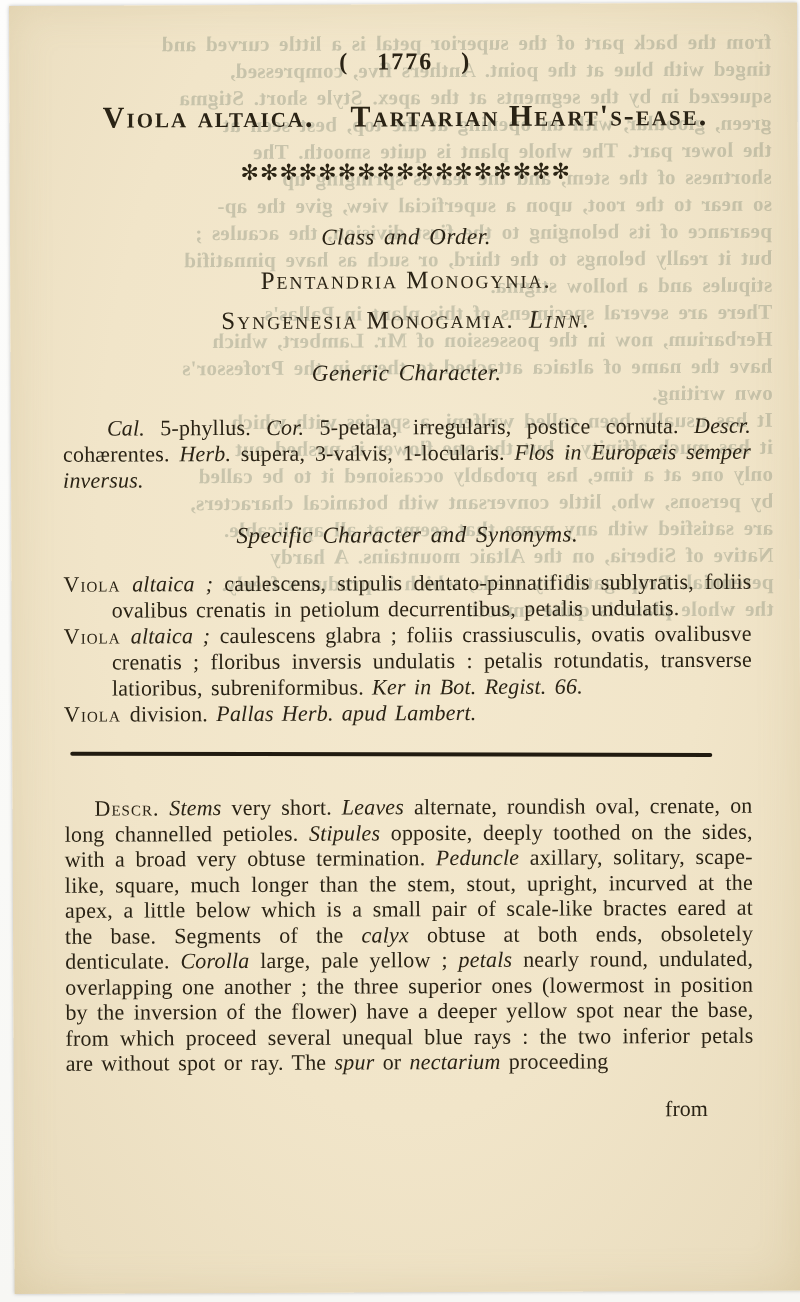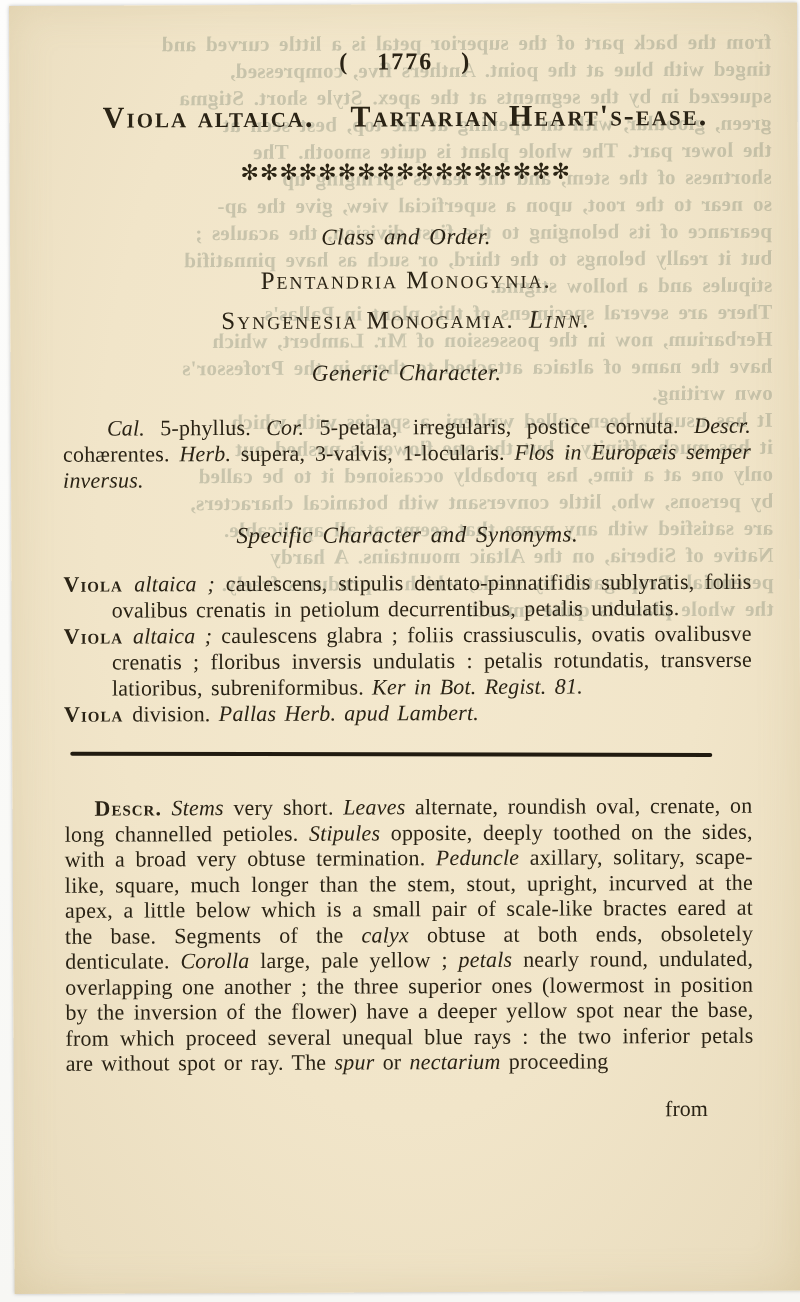--- a/index.html
+++ b/index.html
@@ -116,21 +116,21 @@
     transform: rotate(0.35deg);
   }
   .descr { margin-top: 38px; text-indent: 30px; line-height: 25.5px; }
   .catchword-line {
     text-align: right;
     padding-right: 46px;
     font-size: 22px;
     line-height: 26px;
   }
   .i  { font-style: italic; }
-  .sc { font-variant: small-caps; letter-spacing: 1px; font-weight: bold; }
+  .sc { font-variant: small-caps; letter-spacing: 1px; }
 </style>
 </head>
 <body>
 
 <div class="scan-bg">
   <div class="paper">
 
     <div class="bleed">
         <div class="bleed-line">from the back part of the superior petal is a little curved and</div>
         <div class="bleed-line">tinged with blue at the point.  Anthers five, compressed,</div>
@@ -175,21 +175,21 @@
       </div>
 
       <div class="heading-italic h-generic center">Generic Character.</div>
 
       <p class="body-text generic-body"><span class="i">Cal.</span><span> 5-phyllus.  </span><span class="i">Cor.</span><span> 5-petala, irregularis, postice cornuta.  </span><span class="i">Descr.</span><span> cohærentes.  </span><span class="i">Herb.</span><span> supera, 3-valvis, 1-locularis.  </span><span class="i">Flos in Europæis semper inversus.</span></p>
 
       <div class="heading-italic h-specific center">Specific Character and Synonyms.</div>
 
       <div class="body-text entries">
           <div class="entry"><span class="sc">Viola </span><span class="i">altaica ;</span><span> caulescens, stipulis dentato-pinnatifidis sublyratis, foliis ovalibus crenatis in petiolum decurrentibus, petalis undulatis.</span></div>
-          <div class="entry"><span class="sc">Viola </span><span class="i">altaica ;</span><span> caulescens glabra ; foliis crassiusculis, ovatis ovalibusve crenatis ; floribus inversis undulatis : petalis rotundatis, transverse latioribus, subreniformibus.  </span><span class="i">Ker in Bot. Regist. 81.</span></div>
+          <div class="entry"><span class="sc">Viola </span><span class="i">altaica ;</span><span> caulescens glabra ; foliis crassiusculis, ovatis ovalibusve crenatis ; floribus inversis undulatis : petalis rotundatis, transverse latioribus, subreniformibus.  </span><span class="i">Ker in Bot. Regist. 66.</span></div>
           <div class="entry"><span class="sc">Viola </span><span>division.  </span><span class="i">Pallas Herb. apud Lambert.</span></div>
         </div>
 
       <div class="divider"></div>
 
       <p class="body-text descr"><span class="sc">Descr.</span><span>  </span><span class="i">Stems</span><span> very short.  </span><span class="i">Leaves</span><span> alternate, roundish oval, crenate, on long channelled petioles.  </span><span class="i">Stipules</span><span> opposite, deeply toothed on the sides, with a broad very obtuse termination.  </span><span class="i">Peduncle</span><span> axillary, solitary, scape-like, square, much longer than the stem, stout, upright, incurved at the apex, a little below which is a small pair of scale-like bractes eared at the base.  Segments of the </span><span class="i">calyx</span><span> obtuse at both ends, obsoletely denticulate.  </span><span class="i">Corolla</span><span> large, pale yellow ; </span><span class="i">petals</span><span> nearly round, undulated, overlapping one another ; the three superior ones (lowermost in position by the inversion of the flower) have a deeper yellow spot near the base, from which proceed several unequal blue rays : the two inferior petals are without spot or ray.  The </span><span class="i">spur</span><span> or </span><span class="i">nectarium</span><span> proceeding</span></p>
 
       <div class="catchword-line">from</div>
 
     </div>

